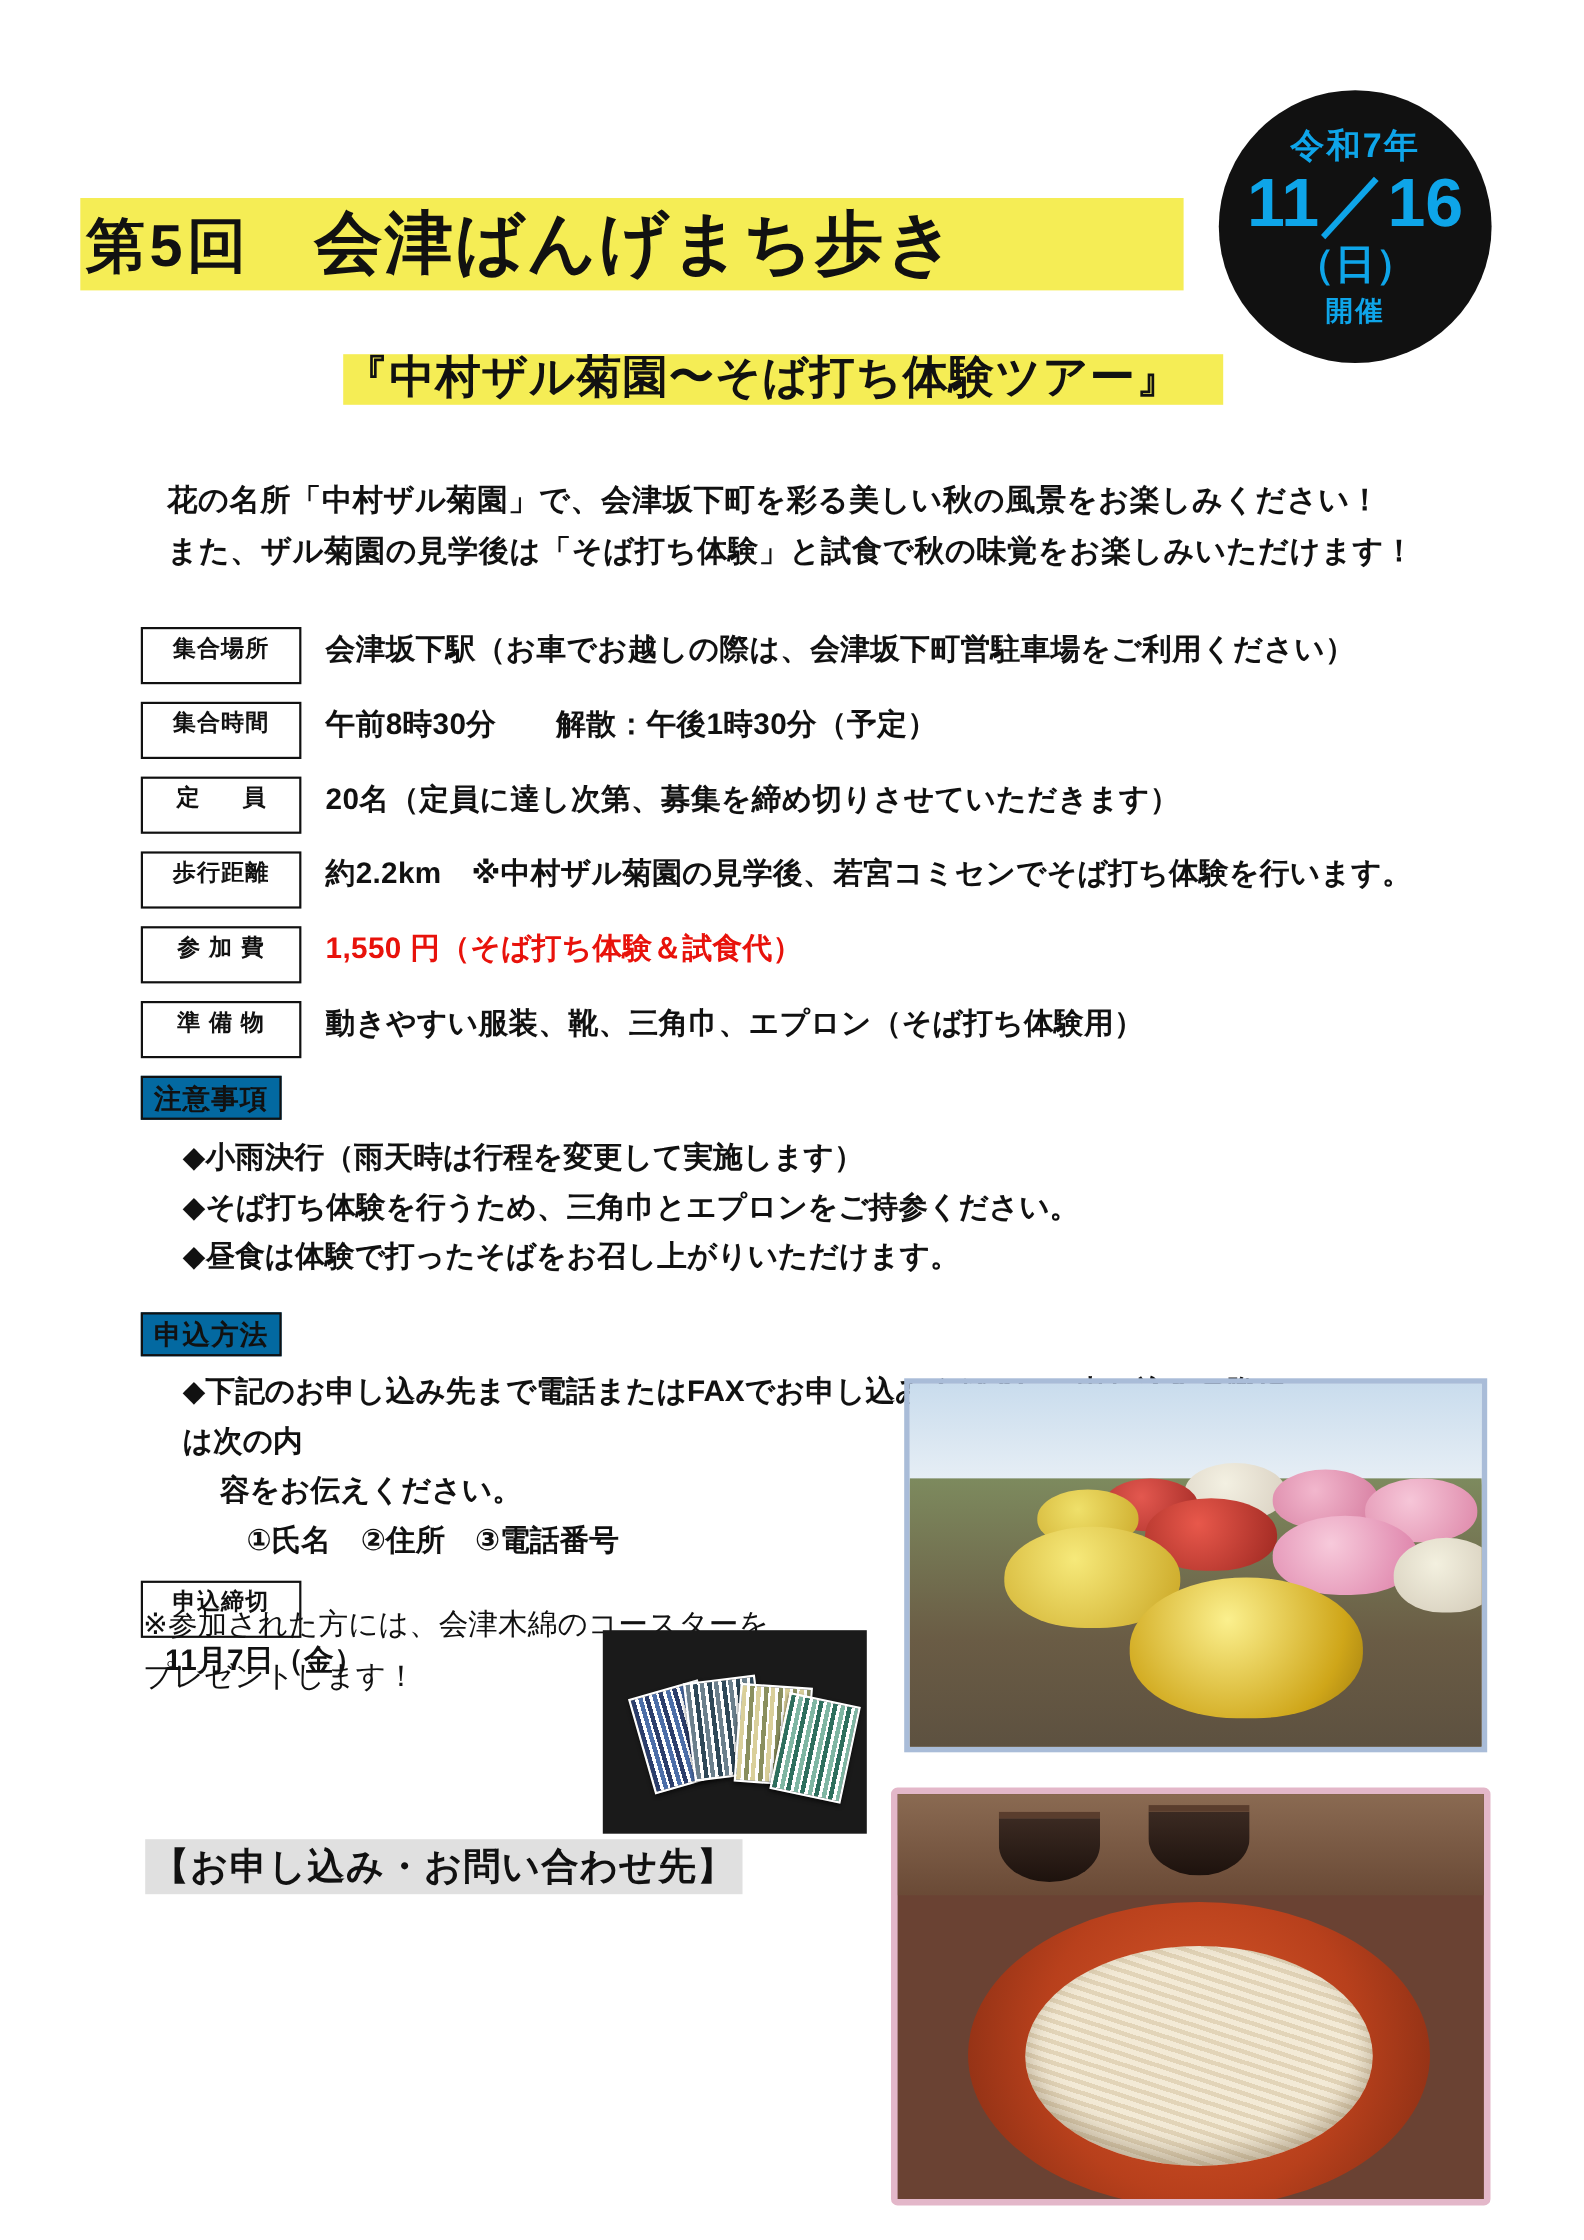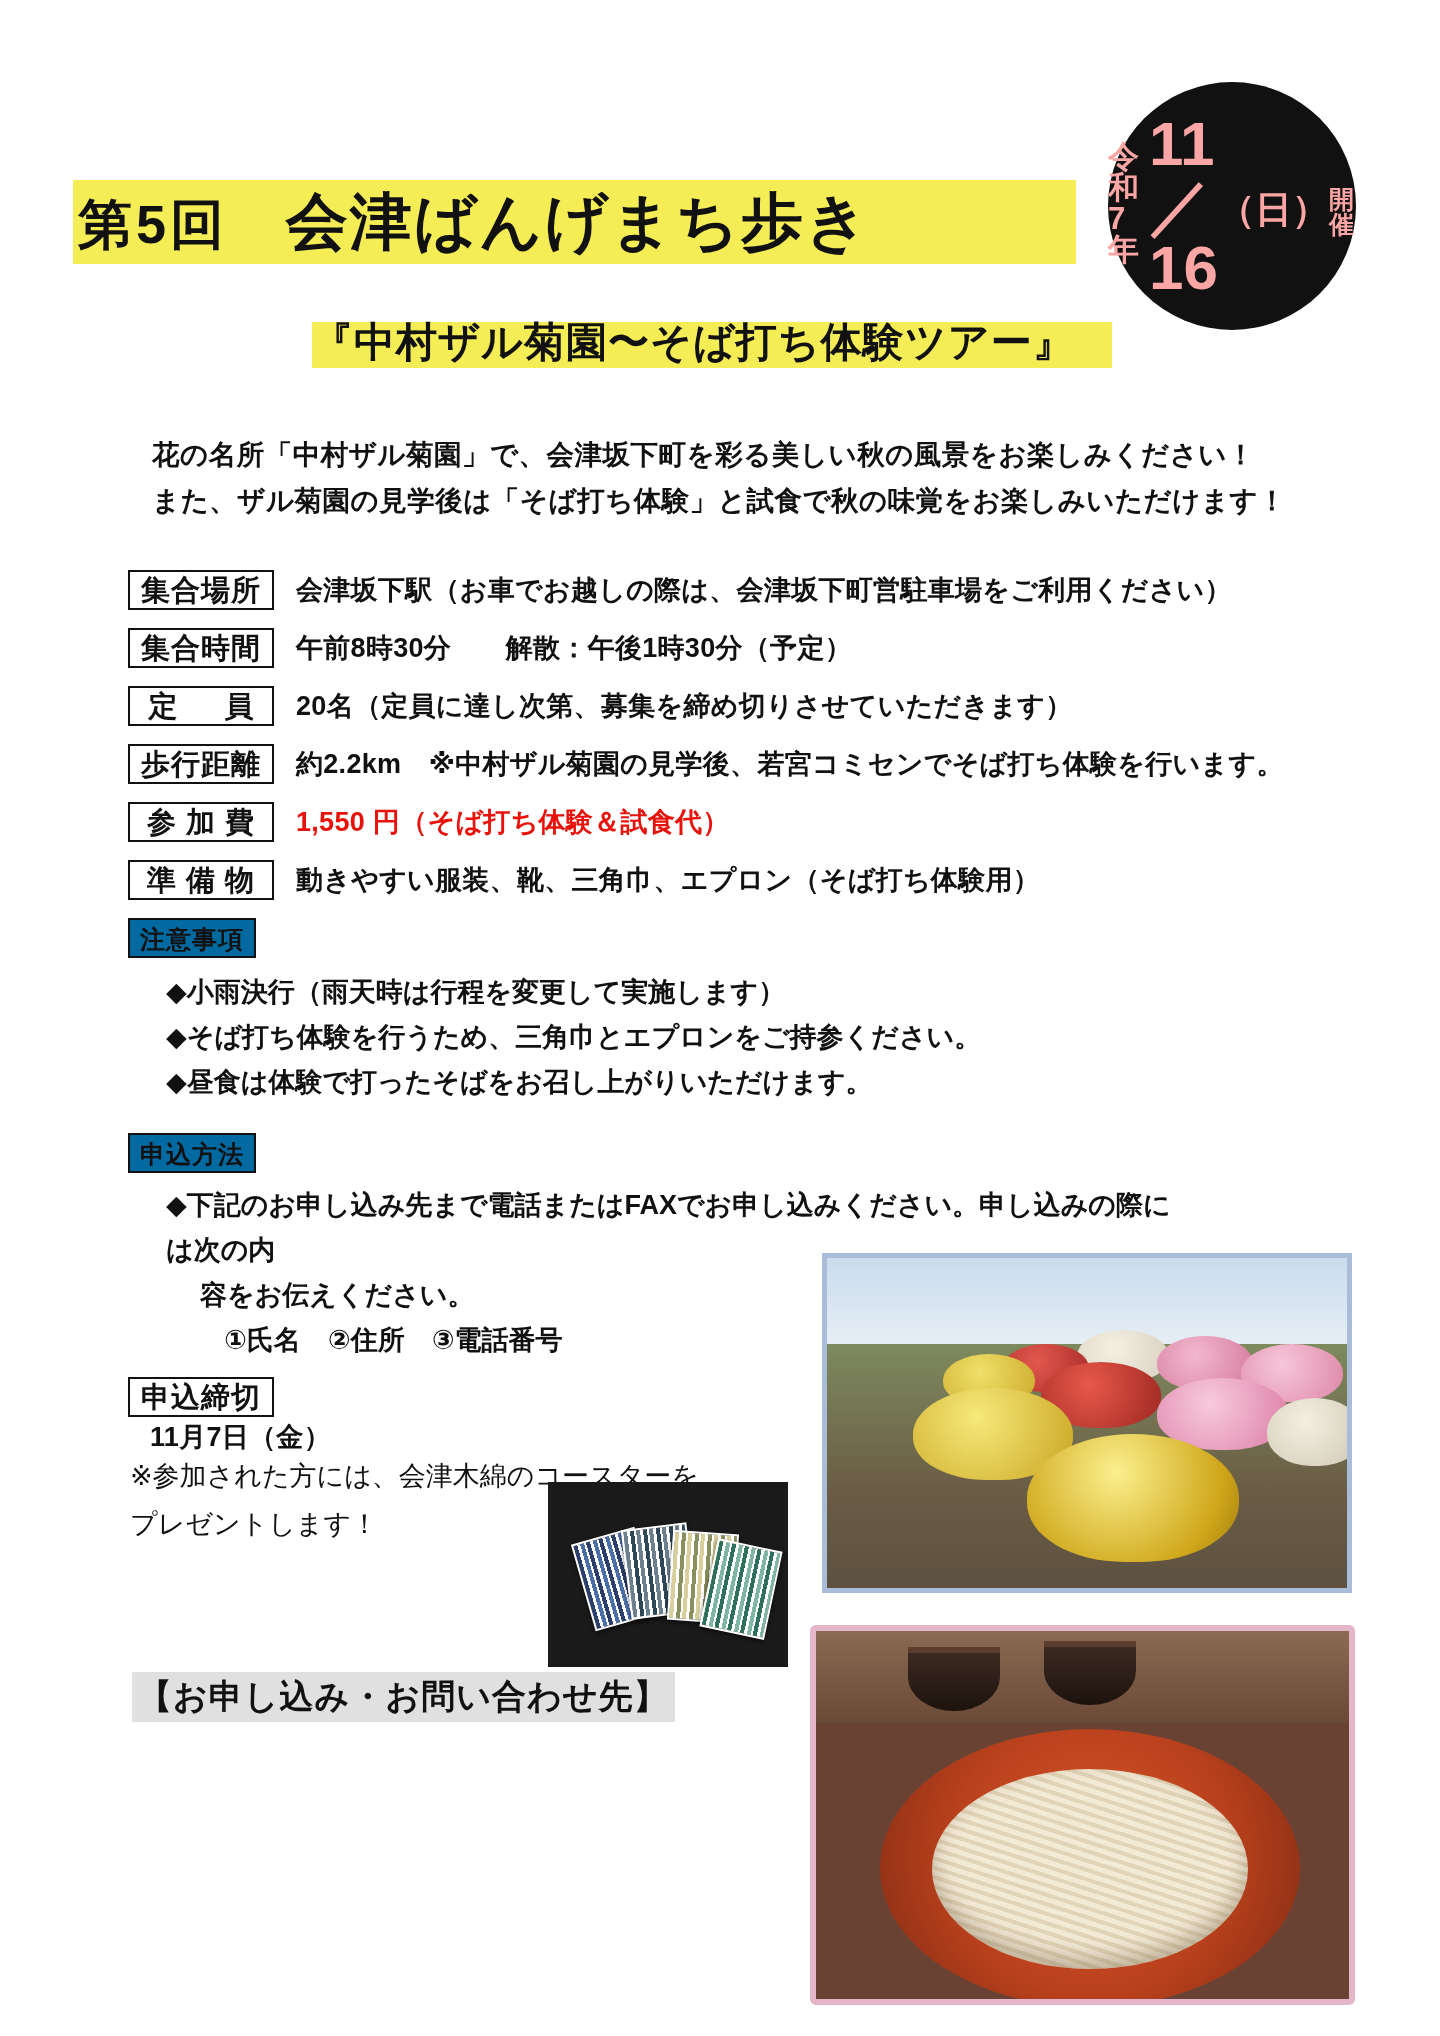--- a/index.html
+++ b/index.html
@@ -24,23 +24,23 @@
 
   
   .date-circle {
     position: absolute;
     left: 1108px;
     top: 82px;
     width: 248px;
     height: 248px;
     border-radius: 50%;
     background: #111111;
-    color: #fca5a5;
+    color: #0ea5e9;
     display: flex;
-    flex-direction: row;
+    flex-direction: column;
     align-items: center;
     justify-content: center;
     line-height: 1;
   }
   .date-era {
     font-size: 31px;
     font-weight: bold;
     letter-spacing: 2px;
     margin-bottom: 6px;
   }
@@ -129,24 +129,24 @@
     display: flex;
     align-items: flex-start;
     margin-bottom: 16px;
     min-height: 42px;
   }
   .label {
     border: 2px solid #111111;
     box-sizing: border-box;
     width: 146px;
     min-width: 146px;
-    height: 40px;
+    height: 52px;
     line-height: 36px;
     text-align: center;
-    font-size: 29px;
+    font-size: 21px;
     font-weight: bold;
     letter-spacing: 1px;
     background: #ffffff;
   }
   .label.wide-space { letter-spacing: 9px; text-indent: 9px; }
   .value {
     margin-left: 22px;
     font-size: 27px;
     font-weight: bold;
     line-height: 40px;

